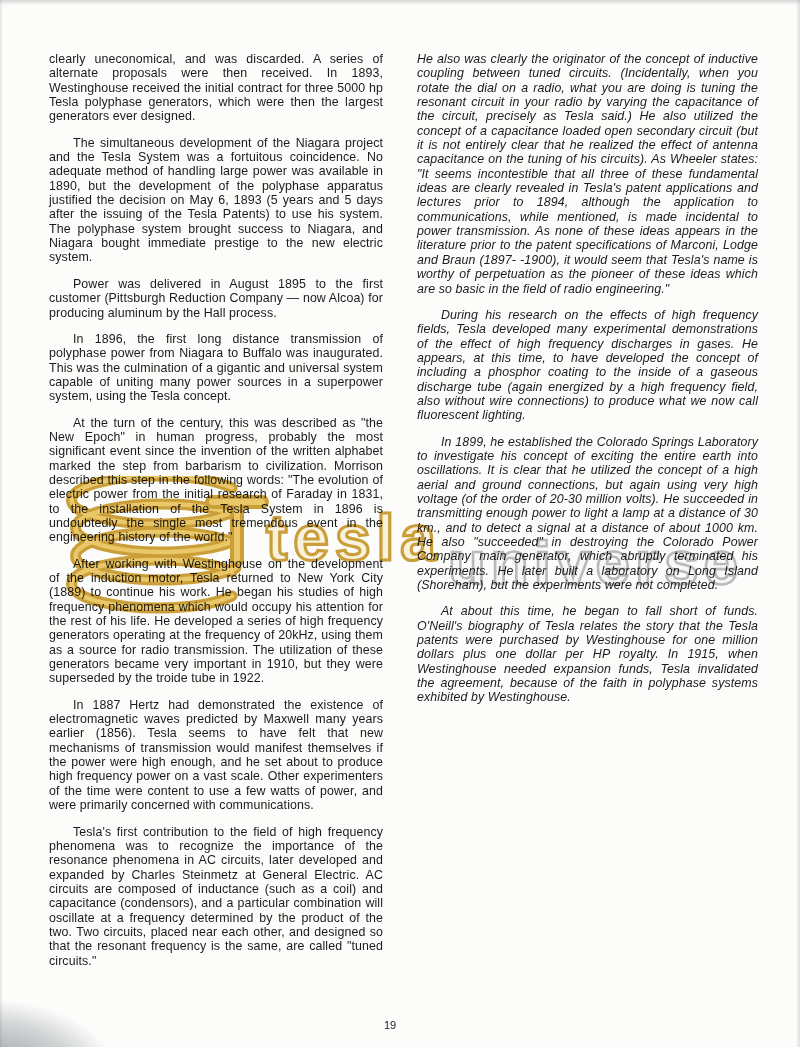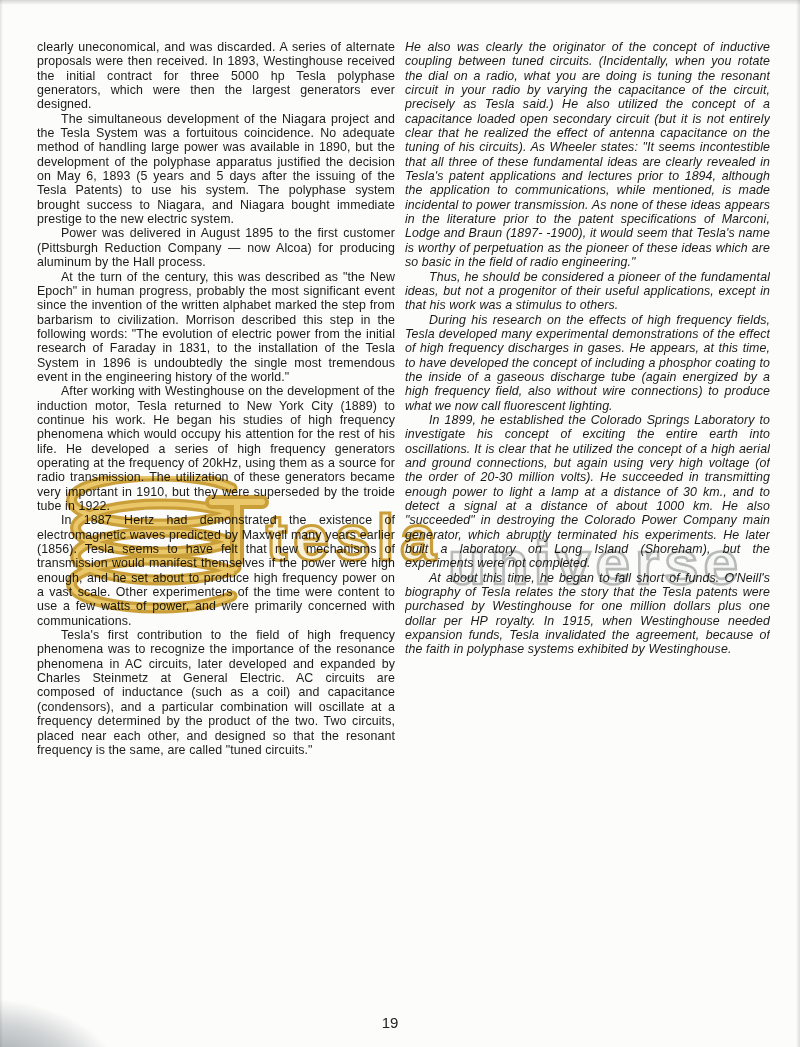--- a/index.html
+++ b/index.html
@@ -29,30 +29,30 @@
     transform:rotate(6deg);
   }
   .columns {
     position:absolute; top:40px; left:37px; width:733px; bottom:40px;
     display:flex; gap:10px;
   }
   .col { overflow:hidden; }
   .col-left  { width:358px; }
   .col-right { width:365px;font-style:italic; }
   .col p {
-    margin:0;
+    margin:12px;
     font-size:12.4px;
     line-height:14.35px;
     text-align:justify;
     letter-spacing:.1px;
   }
   .col p.indent { text-indent:24px; }
   .page-number {
     position:absolute; left:0; right:20px; bottom:16px;
-    text-align:center; font-size:15px; color:#222;
+    text-align:center; font-size:11px; color:#222;
   }
   .watermark {
     position:absolute; left:0; top:476px;
     mix-blend-mode:multiply;
     opacity:.92;
     pointer-events:none;
   }
 </style>
 </head>
 <body>
@@ -61,28 +61,28 @@
 
   <div class="edge-top"></div>
   <div class="edge-right"></div>
   <div class="edge-left"></div>
 
   <div class="columns">
     <div class="col col-left">
         <p>clearly uneconomical, and was discarded. A series of alternate proposals were then received. In 1893, Westinghouse received the initial contract for three 5000 hp Tesla polyphase generators, which were then the largest generators ever designed.</p>
         <p class="indent">The simultaneous development of the Niagara project and the Tesla System was a fortuitous coincidence. No adequate method of handling large power was available in 1890, but the development of the polyphase apparatus justified the decision on May 6, 1893 (5 years and 5 days after the issuing of the Tesla Patents) to use his system. The polyphase system brought success to Niagara, and Niagara bought immediate prestige to the new electric system.</p>
         <p class="indent">Power was delivered in August 1895 to the first customer (Pittsburgh Reduction Company — now Alcoa) for producing aluminum by the Hall process.</p>
+        <p class="indent">In 1896, the first long distance transmission of polyphase power from Niagara to Buffalo was inaugurated.  This was the culmination of a gigantic and universal system capable of uniting many power sources in a superpower system, using the Tesla concept.</p>
         <p class="indent">At the turn of the century, this was described as "the New Epoch" in human progress, probably the most significant event since the invention of the written alphabet marked the step from barbarism to civilization. Morrison described this step in the following words: "The evolution of electric power from the initial research of Faraday in 1831, to the installation of the Tesla System in 1896 is undoubtedly the single most tremendous event in the engineering history of the world."</p>
         <p class="indent">After working with Westinghouse on the development of the induction motor, Tesla returned to New York City (1889) to continue his work. He began his studies of high frequency phenomena which would occupy his attention for the rest of his life. He developed a series of high frequency generators operating at the frequency of 20kHz, using them as a source for radio transmission. The utilization of these generators became very important in 1910, but they were superseded by the troide tube in 1922.</p>
         <p class="indent">In 1887 Hertz had demonstrated the existence of electromagnetic waves predicted by Maxwell many years earlier (1856). Tesla seems to have felt that new mechanisms of transmission would manifest themselves if the power were high enough, and he set about to produce high frequency power on a vast scale. Other experimenters of the time were content to use a few watts of power, and were primarily concerned with communications.</p>
         <p class="indent">Tesla's first contribution to the field of high frequency phenomena was to recognize the importance of the resonance phenomena in AC circuits, later developed and expanded by Charles Steinmetz at General Electric. AC circuits are composed of inductance (such as a coil) and capacitance (condensors), and a particular combination will oscillate at a frequency determined by the product of the two. Two circuits, placed near each other, and designed so that the resonant frequency is the same, are called "tuned circuits."</p>
       </div>
     <div class="col col-right">
         <p>He also was clearly the originator of the concept of inductive coupling between tuned circuits. (Incidentally, when you rotate the dial on a radio, what you are doing is tuning the resonant circuit in your radio by varying the capacitance of the circuit, precisely as Tesla said.) He also utilized the concept of a capacitance loaded open secondary circuit (but it is not entirely clear that he realized the effect of antenna capacitance on the tuning of his circuits). As Wheeler states: "It seems incontestible that all three of these fundamental ideas are clearly revealed in Tesla's patent applications and lectures prior to 1894, although the application to communications, while mentioned, is made incidental to power transmission. As none of these ideas appears in the literature prior to the patent specifications of Marconi, Lodge and Braun (1897- -1900), it would seem that Tesla's name is worthy of perpetuation as the pioneer of these ideas which are so basic in the field of radio engineering."</p>
-        <p class="indent">Thus, he should be considered a pioneer of the fundamental ideas, but not a progenitor of their useful applications, except in that his work was a stimulus to others.</p>
         <p class="indent">During his research on the effects of high frequency fields, Tesla developed many experimental demonstrations of the effect of high frequency discharges in gases. He appears, at this time, to have developed the concept of including a phosphor coating to the inside of a gaseous discharge tube (again energized by a high frequency field, also without wire connections) to produce what we now call fluorescent lighting.</p>
         <p class="indent">In 1899, he established the Colorado Springs Laboratory to investigate his concept of exciting the entire earth into oscillations. It is clear that he utilized the concept of a high aerial and ground connections, but again using very high voltage (of the order of 20-30 million volts). He succeeded in transmitting enough power to light a lamp at a distance of 30 km., and to detect a signal at a distance of about 1000 km. He also "succeeded" in destroying the Colorado Power Company main generator, which abruptly terminated his experiments. He later built a laboratory on Long Island (Shoreham), but the experiments were not completed.</p>
         <p class="indent">At about this time, he began to fall short of funds. O'Neill's biography of Tesla relates the story that the Tesla patents were purchased by Westinghouse for one million dollars plus one dollar per HP royalty. In 1915, when Westinghouse needed expansion funds, Tesla invalidated the agreement, because of the faith in polyphase systems exhibited by Westinghouse.</p>
       </div>
   </div>
 
   <svg class="watermark" width="800" height="155" viewBox="0 0 800 155">
     <g fill="none" stroke-linecap="round">
       <g stroke="#c9992a" stroke-width="11">
         <path d="M232 12 A 86 24 0 1 0 232 36"></path>

